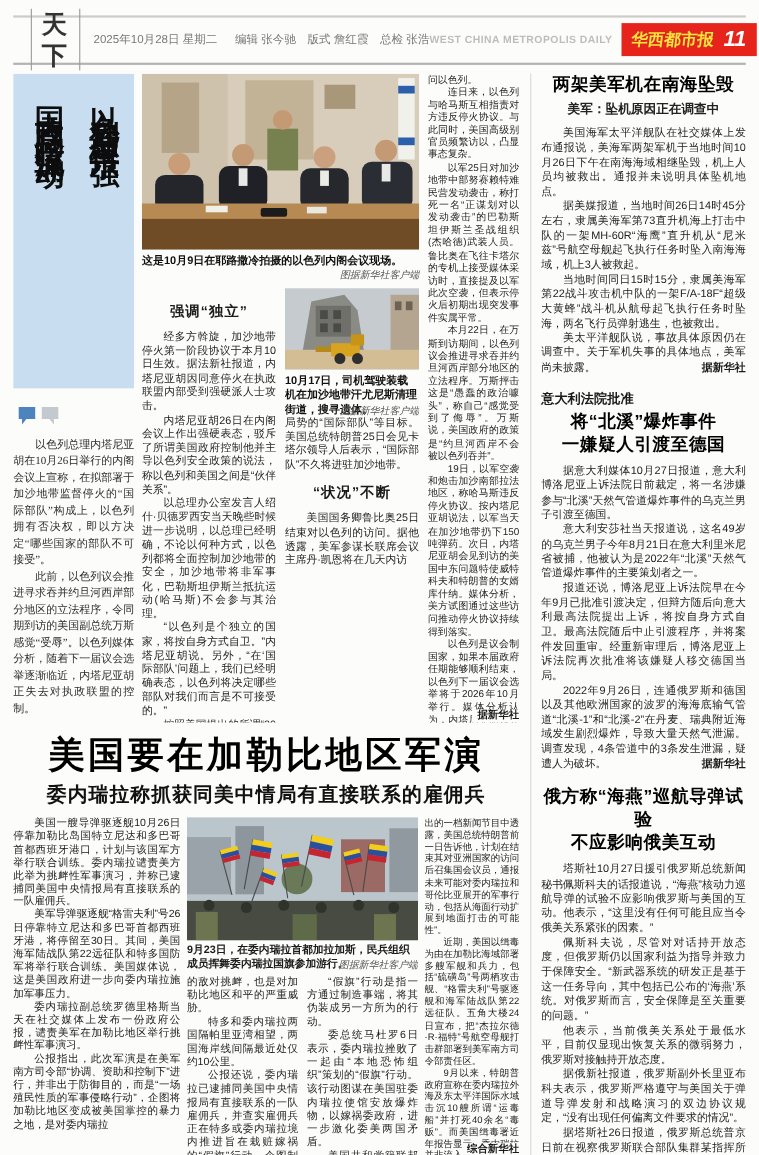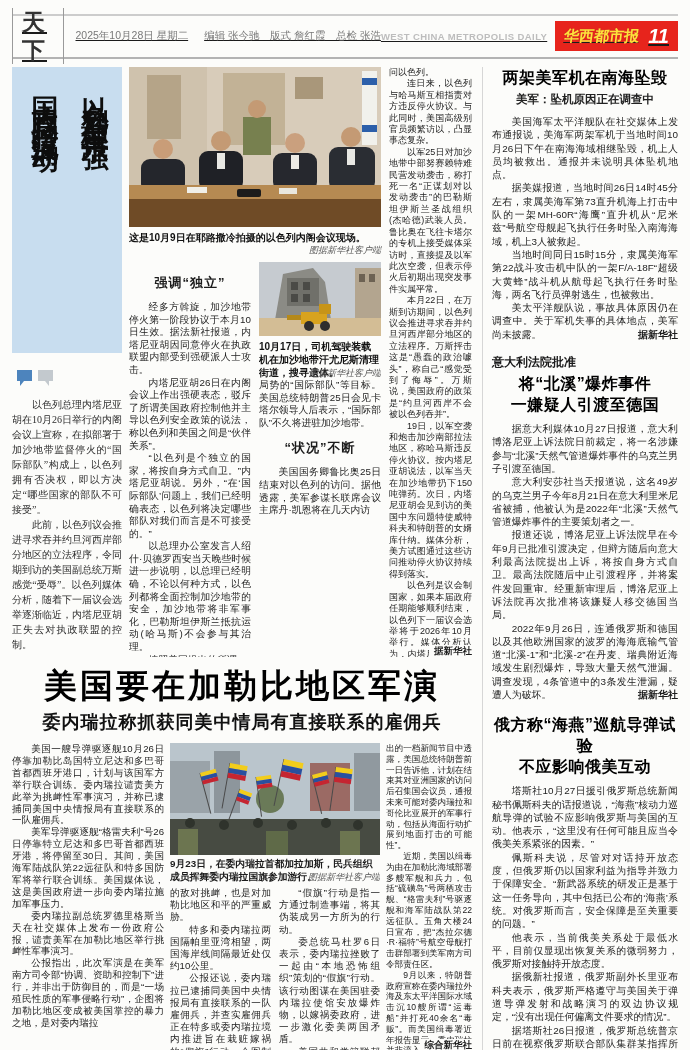--- a/index.html
+++ b/index.html
@@ -1,20 +1,20 @@
 <!DOCTYPE html>
 <html><head>
 <meta charset="utf-8">
 <style>
   html,body{margin:0;padding:0;background:#e9e9e9;}
   .page{width:690px;height:1050px;background:#fcfcfa;margin:0 auto;position:relative;
         font-family:"Liberation Sans",sans-serif;color:#1b1b1b;overflow:hidden;}
   
   .top-hairline{height:2px;background:#cccccc;margin:14px 12px 0;}
-  .masthead{display:flex;align-items:center;justify-content:space-between;margin:0 12px;height:40px;text-decoration:underline;}
+  .masthead{display:flex;align-items:center;justify-content:space-between;margin:0 28px;height:40px;}
   .mh-left{display:flex;align-items:center;gap:12px;}
   .section-title{font-size:23px;font-weight:700;color:#333;padding:0 9px;
                  border-left:1px solid #9a9a9a;border-right:1px solid #9a9a9a;line-height:28px;letter-spacing:2px;}
   .date-info{font-size:10.5px;color:#787878;display:flex;gap:16px;white-space:nowrap;}
   .mh-right{display:flex;align-items:center;gap:8px;}
   .en-name{font-size:9.5px;color:#bdbdbd;font-weight:700;letter-spacing:.4px;white-space:nowrap;}
   .logo-box{background:#e7241c;height:30px;display:flex;align-items:center;padding:0 9px;gap:9px;}
   .logo-cn{color:#ffe23a;font-weight:900;font-size:15px;transform:skewX(-7deg);white-space:nowrap;
            text-shadow:0 0 1px #a33;}
   .page-num{color:#ffffff;font-weight:900;font-size:20px;font-style:italic;}
@@ -158,22 +158,22 @@
             </div>
             <div class="cap">这是10月9日在耶路撒冷拍摄的以色列内阁会议现场。</div>
             <div class="credit">图据新华社客户端</div>
 
             <div class="cols23-row">
               <div class="ncol">
                 <div class="sec-head">强调“独立”</div>
                 <div>
                     <p>经多方斡旋，加沙地带停火第一阶段协议于本月10日生效。据法新社报道，内塔尼亚胡因同意停火在执政联盟内部受到强硬派人士攻击。</p>
                     <p>内塔尼亚胡26日在内阁会议上作出强硬表态，驳斥了所谓美国政府控制他并主导以色列安全政策的说法，称以色列和美国之间是“伙伴关系”。</p>
+                    <p>以总理办公室发言人绍什·贝德罗西安当天晚些时候进一步说明，以总理已经明确，不论以何种方式，以色列都将全面控制加沙地带的安全，加沙地带将非军事化，巴勒斯坦伊斯兰抵抗运动(哈马斯)不会参与其治理。</p>
                     <p>“以色列是个独立的国家，将按自身方式自卫。”内塔尼亚胡说。另外，“在‘国际部队’问题上，我们已经明确表态，以色列将决定哪些部队对我们而言是不可接受的。”</p>
-                    <p>以总理办公室发言人绍什·贝德罗西安当天晚些时候进一步说明，以总理已经明确，不论以何种方式，以色列都将全面控制加沙地带的安全，加沙地带将非军事化，巴勒斯坦伊斯兰抵抗运动(哈马斯)不会参与其治理。</p>
                     <p>按照美国提出的所谓“20点计划”，加沙停火第二阶段应实现加沙地带非军事化、哈马斯解除武装以及在加沙地带部署一支协助稳定</p>
                   </div>
               </div>
               <div class="ncol">
                 <div class="photo-frame photo-sm">
                   <svg width="122" height="74" viewBox="0 0 122 74" preserveAspectRatio="none">
                     <rect width="122" height="74" fill="#c6cbd0"></rect>
                     <rect x="96" y="6" width="26" height="52" fill="#b3a58f"></rect>
                     <rect x="100" y="12" width="6" height="8" fill="#6d6253"></rect>
                     <rect x="110" y="12" width="6" height="8" fill="#6d6253"></rect>

